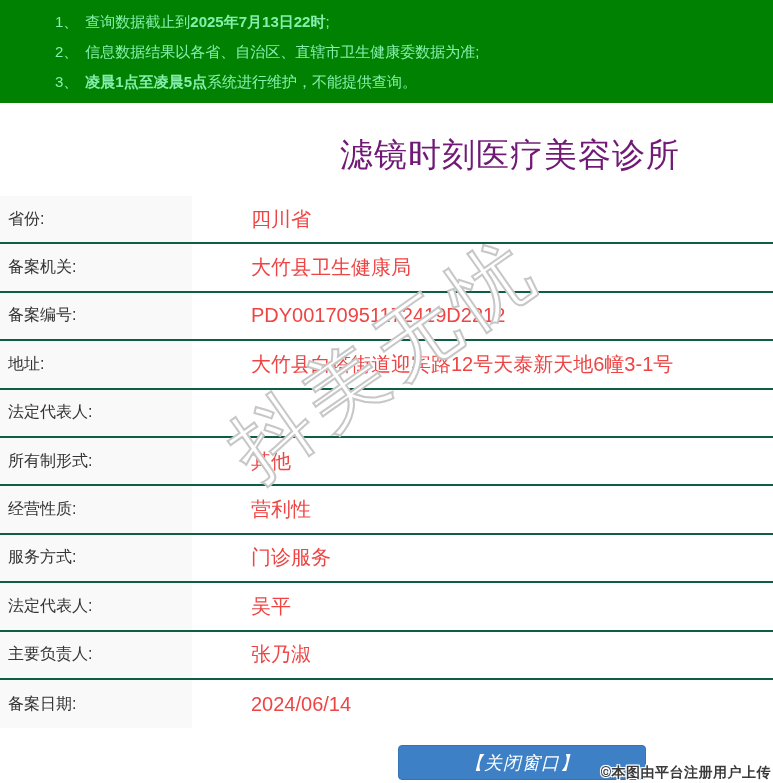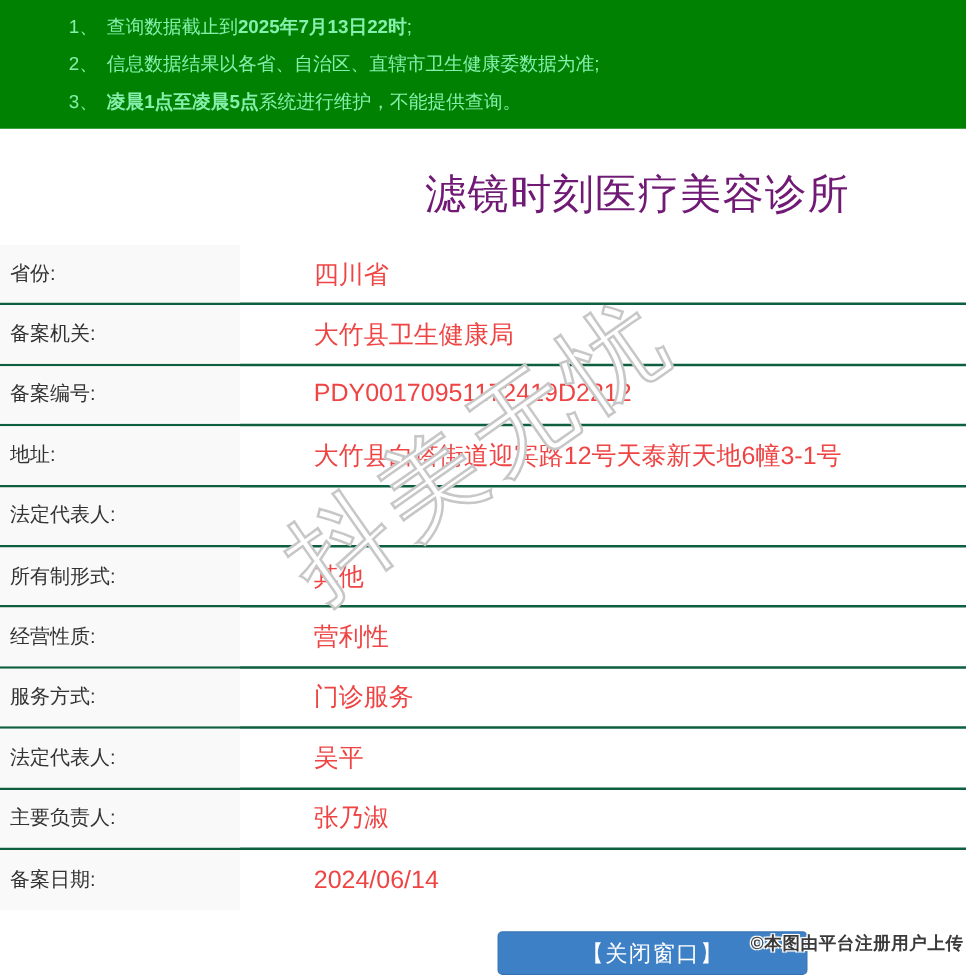--- a/index.html
+++ b/index.html
@@ -66,25 +66,26 @@
     width:248px;
     height:35px;
     background:#3e80c5;
     border:1px solid #3673b5;
     border-radius:4px;
     color:#ffffff;
     font-size:18px;
     font-family:inherit;
     cursor:pointer;
     letter-spacing:1px;
+    font-style:italic;
   }
   .credit {
     position:absolute;
     right:2px;
-    bottom:19px;
+    bottom:1px;
     font-size:14px;
     font-weight:bold;
     color:#3a3a3a;
     letter-spacing:0.5px;
     text-shadow:-1px -1px 0 #fff, 1px -1px 0 #fff, -1px 1px 0 #fff, 1px 1px 0 #fff, 0 0 2px #fff;
     white-space:nowrap;
   }
   
   .watermark {
     position:absolute;

